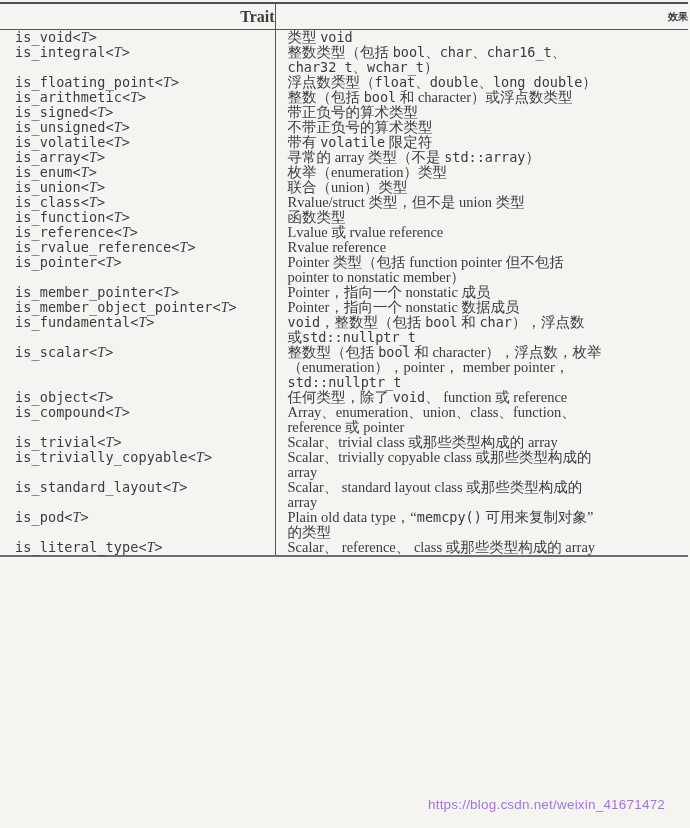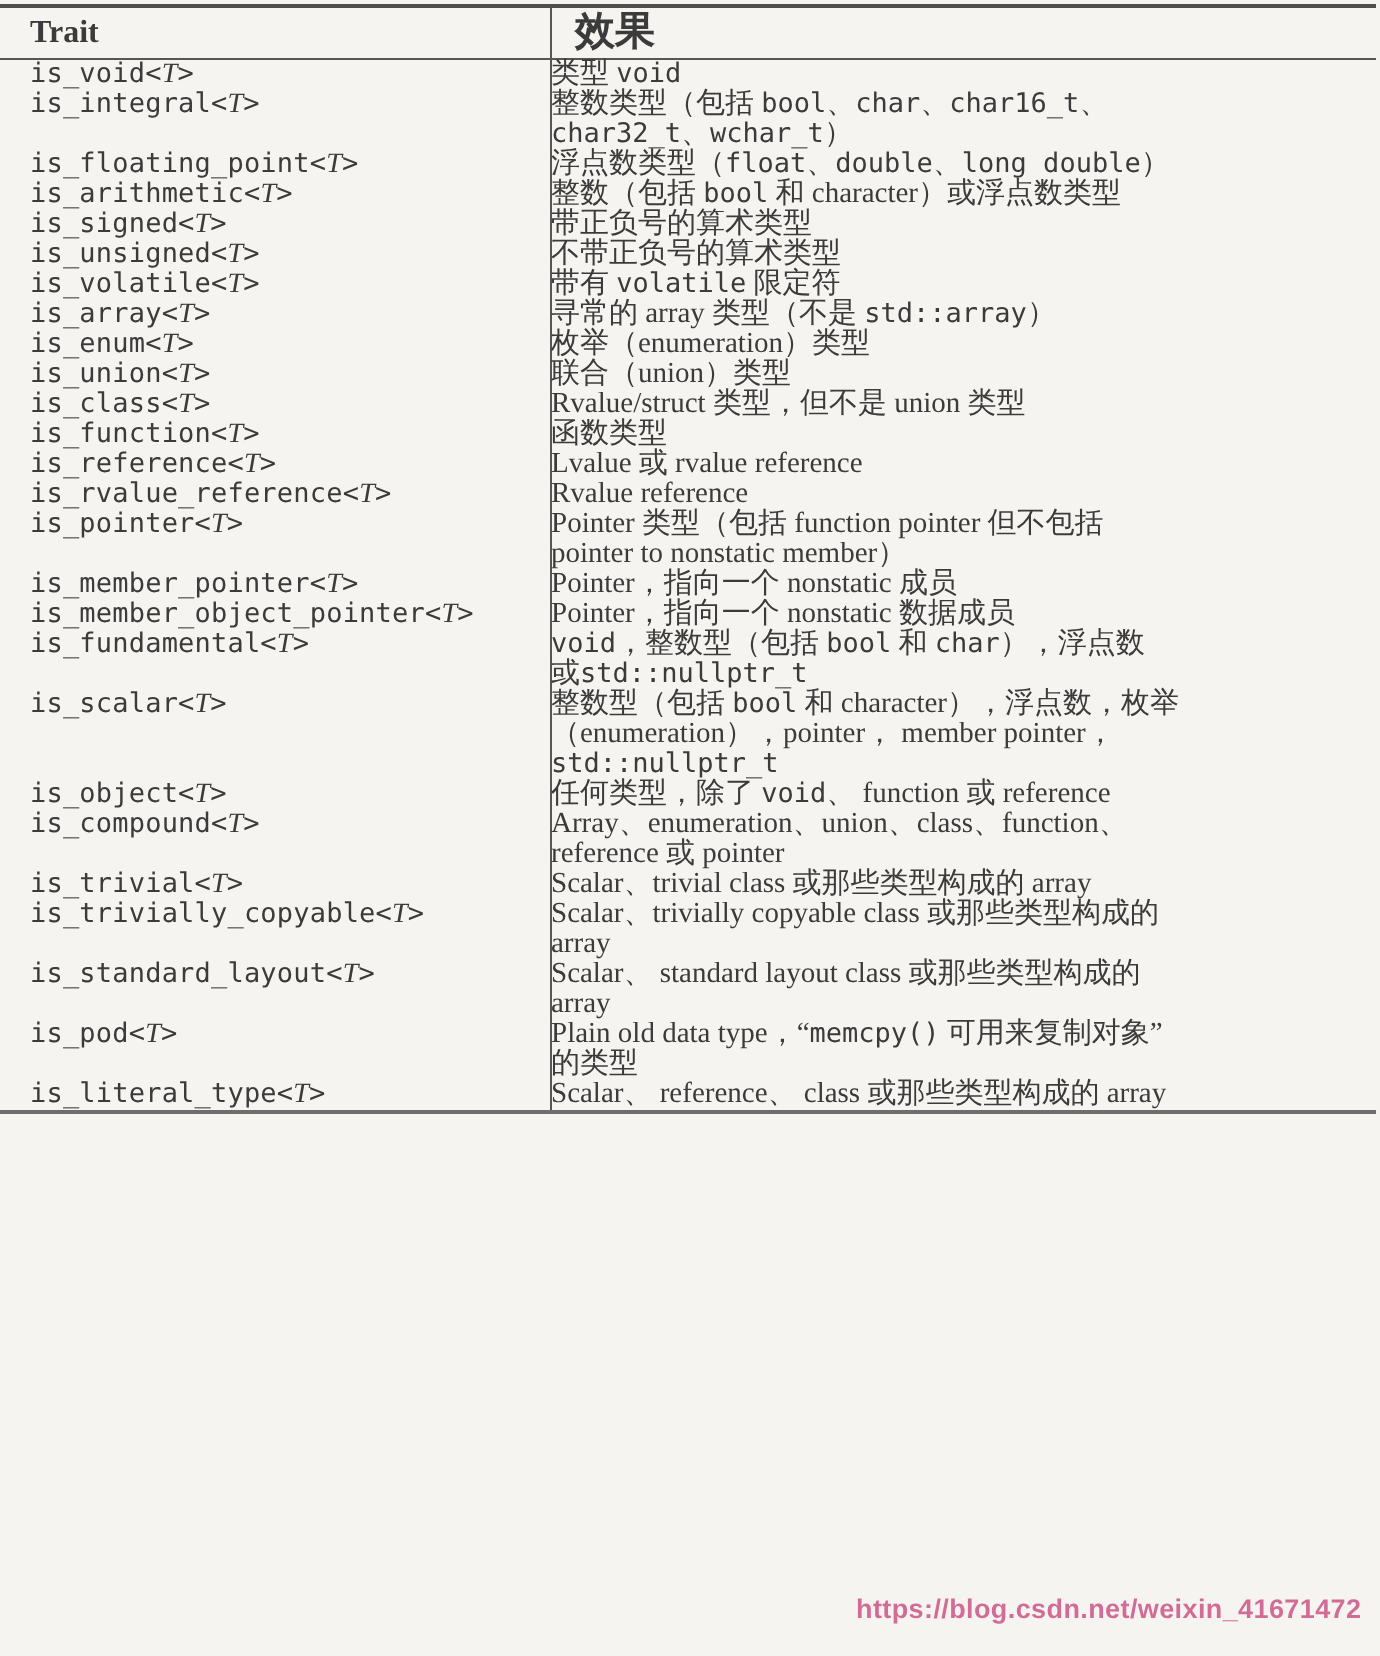--- a/index.html
+++ b/index.html
@@ -16,70 +16,70 @@
     width: 688px;
     border-collapse: collapse;
     table-layout: fixed;
     margin-top: 2px;
     border-top: 2px solid #4e4e4e;
     border-bottom: 2px solid #6e6e6e;
   }
   col.c-trait  { width: 275px; }
   col.c-effect { width: 413px; }
   th {
-    text-align: left;
+    text-align: right;
     font-weight: bold;
     vertical-align: top;
     padding: 3px 0 3px 15px;
     border-bottom: 1px solid #565656;
     line-height: 19px;
     margin-top: 16px;
   }
   th.h-trait  { font-size: 16px; font-family: "Liberation Serif", serif; }
-  th.h-effect { font-size: 20px; padding-left: 12px; }
+  th.h-effect { font-size: 10px; padding-left: 12px; }
   td {
     vertical-align: top;
     padding: 0;
     line-height: 15px;
   }
   td.trait-cell {
     padding-left: 15px;
     font-family: "DejaVu Sans Mono", "Liberation Mono", monospace;
     font-size: 13.5px;
     letter-spacing: 0.1px;
     white-space: nowrap;
   }
   td.trait-cell i {
     font-family: "Liberation Serif", serif;
     font-style: italic;
     font-size: 14px;
   }
   td.effect-cell {
+    padding-left: 12px;
     padding-right: 4px;
     font-size: 14.5px;
     white-space: pre-wrap;
     border-left: 1px solid #565656;
   }
   th.h-effect { border-left: 1px solid #565656; }
   td.effect-cell .code {
     font-family: "DejaVu Sans Mono", "Liberation Mono", monospace;
     font-size: 13.5px;
   }
   .watermark {
     position: absolute;
     left: 428px;
     top: 795px;
     font-family: "Liberation Sans", sans-serif;
     font-size: 13.5px;
-    color: #be185d;
+    color: #6d28d9;
     opacity: 0.62;
     letter-spacing: 0.2px;
     white-space: nowrap;
     pointer-events: none;
-    font-weight: bold;
   }
 </style>
 </head>
 <body>
 
 <div class="page">
   <table class="traits">
     <colgroup>
         <col class="c-trait">
         <col class="c-effect">

